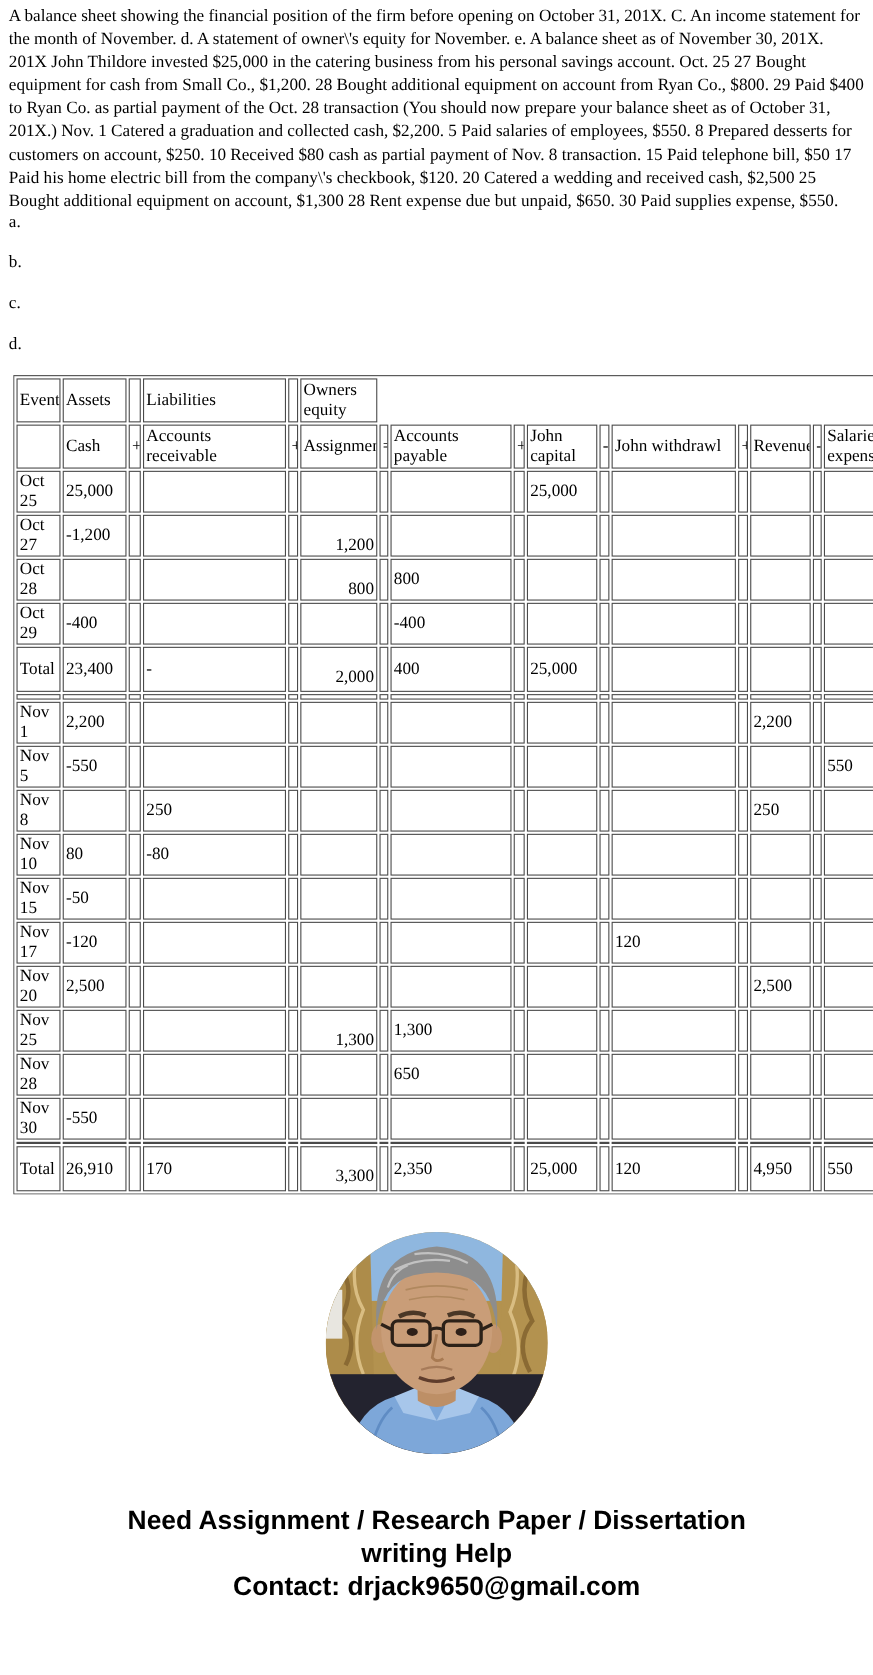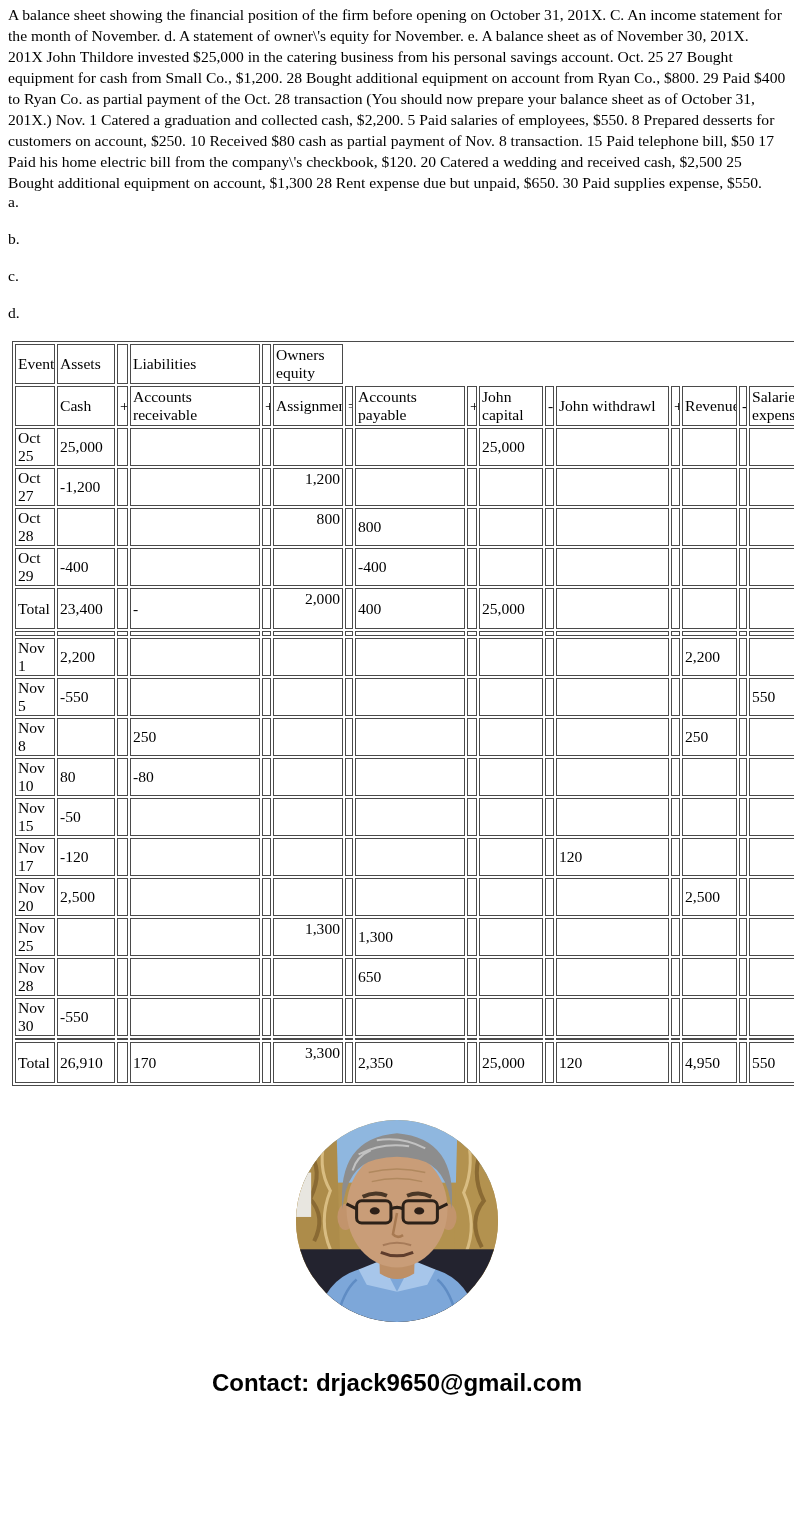--- a/index.html
+++ b/index.html
@@ -25,21 +25,21 @@
     overflow: hidden; vertical-align: middle; background: #fff;
   }
   tr.hrow1 { height: 40px; }
   tr.hrow2 { height: 40px; }
   td.oph { text-align: center; padding: 0; }
   tr.trow { height: 38px; }
   tr.total { height: 41px; }
   td.event-cell { vertical-align: top; white-space: pre-line; padding: 1px 2px; font-family: Liberation Serif, serif; }
   tr.total td.event-cell { vertical-align: middle; white-space: normal; }
   td.val { vertical-align: bottom; padding-bottom: 2px; }
-  td.val.equip { vertical-align: top; text-align: right; padding-top: 1px; }
+  td.val.equip { vertical-align: top; text-align: right; padding-top: 18px; }
   tr.sep-thick { height: 5px; }
   tr.sep-thin { height: 2px; }
   tr.sep-thick td, tr.sep-thin td { padding: 0; }
 
   .avatar-wrap { width: 202px; height: 202px; margin: 34px auto 0; }
   .banner {
     margin-top: 46px; text-align: center;
     font-family: "Liberation Sans", sans-serif;
     font-weight: bold; font-size: 24px; line-height: 30px; color: #000;
   }
@@ -489,14 +489,16 @@
       <ellipse cx="78" cy="90" rx="5" ry="3.5" fill="#2e2018"></ellipse>
       <ellipse cx="122" cy="90" rx="5" ry="3.5" fill="#2e2018"></ellipse>
       <path d="M100,92 L96,113 Q100,118 106,114" stroke="#a87a52" stroke-width="2.5" fill="none"></path>
       <path d="M86,124 Q100,119 114,124" stroke="#8a5f40" stroke-width="2" fill="none" opacity="0.55"></path>
       <path d="M84,131 Q100,138 116,131" stroke="#5f3d2c" stroke-width="3" fill="none"></path>
     </g>
   </svg>
 </div>
 
 <div class="banner">
+  <div>Need Assignment / Research Paper / Dissertation</div>
+  <div>writing Help</div>
   <div>Contact: drjack9650@gmail.com</div>
 </div>
 
 </body></html>

